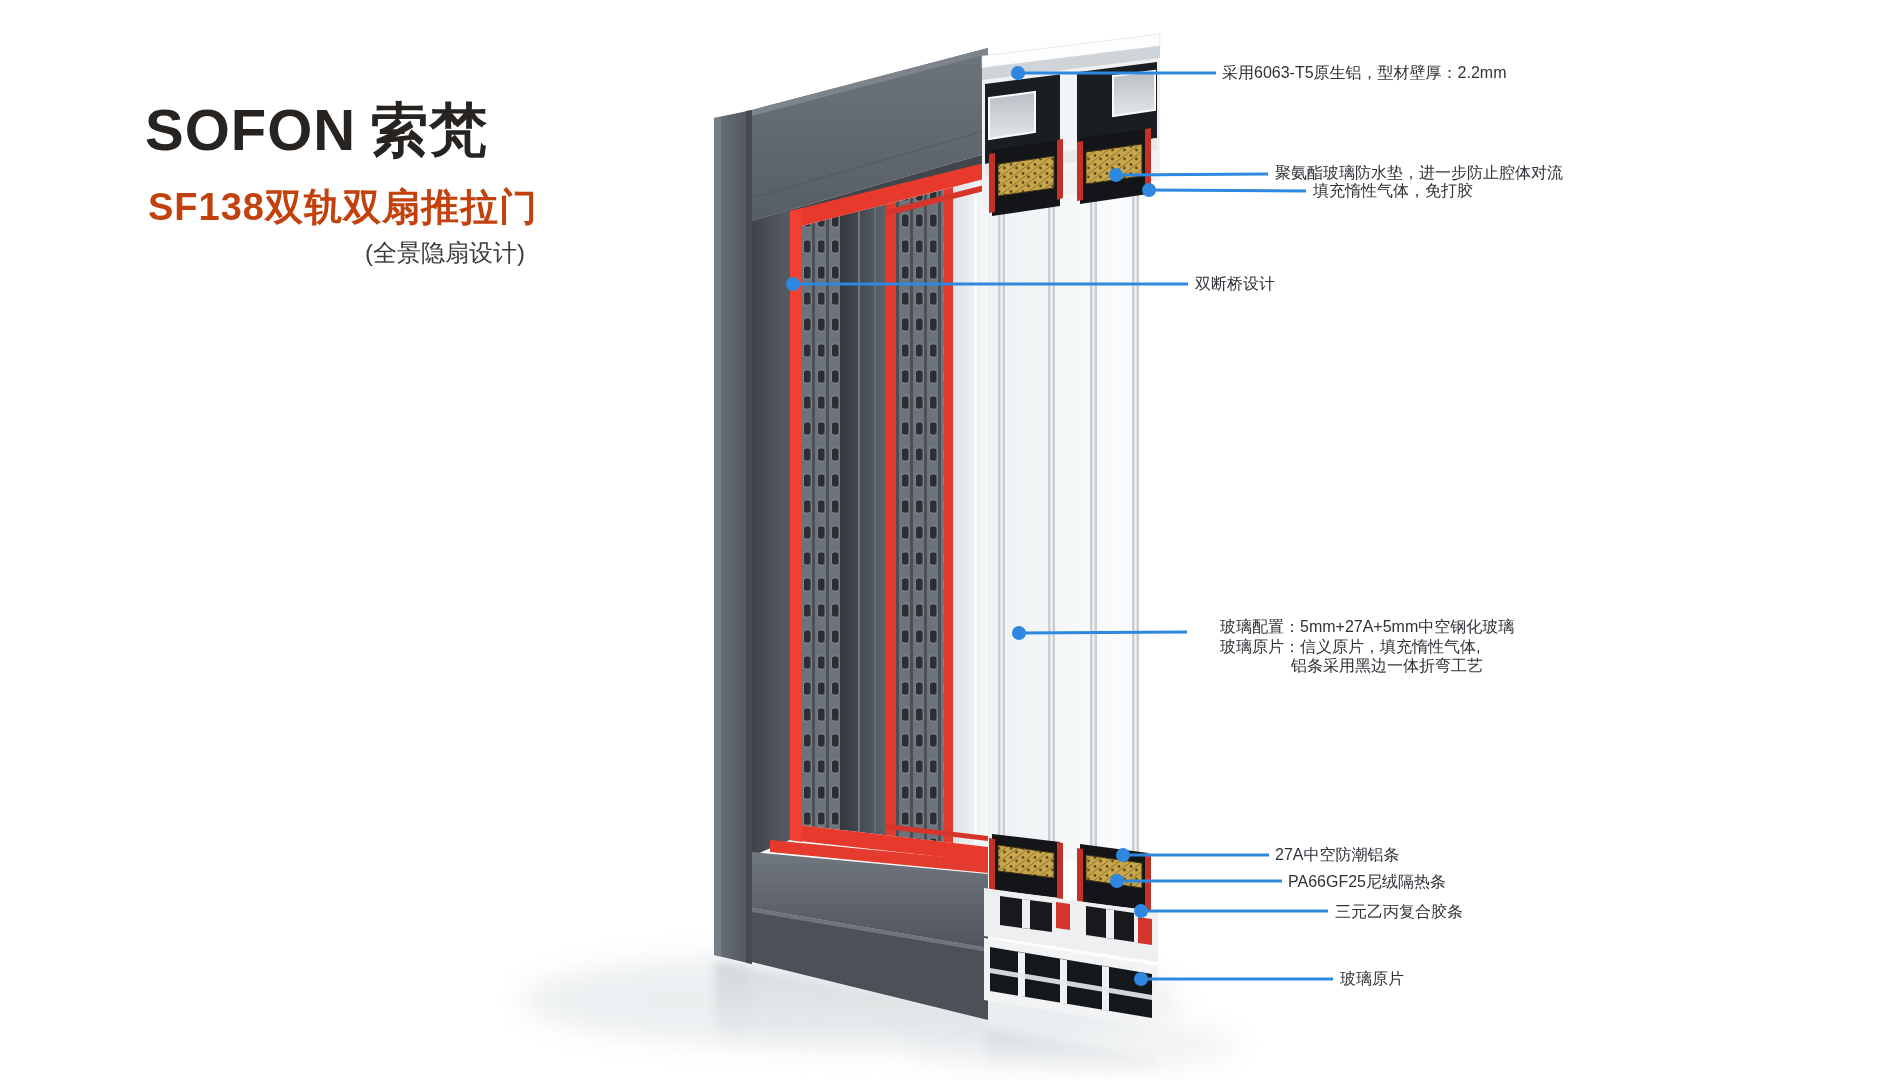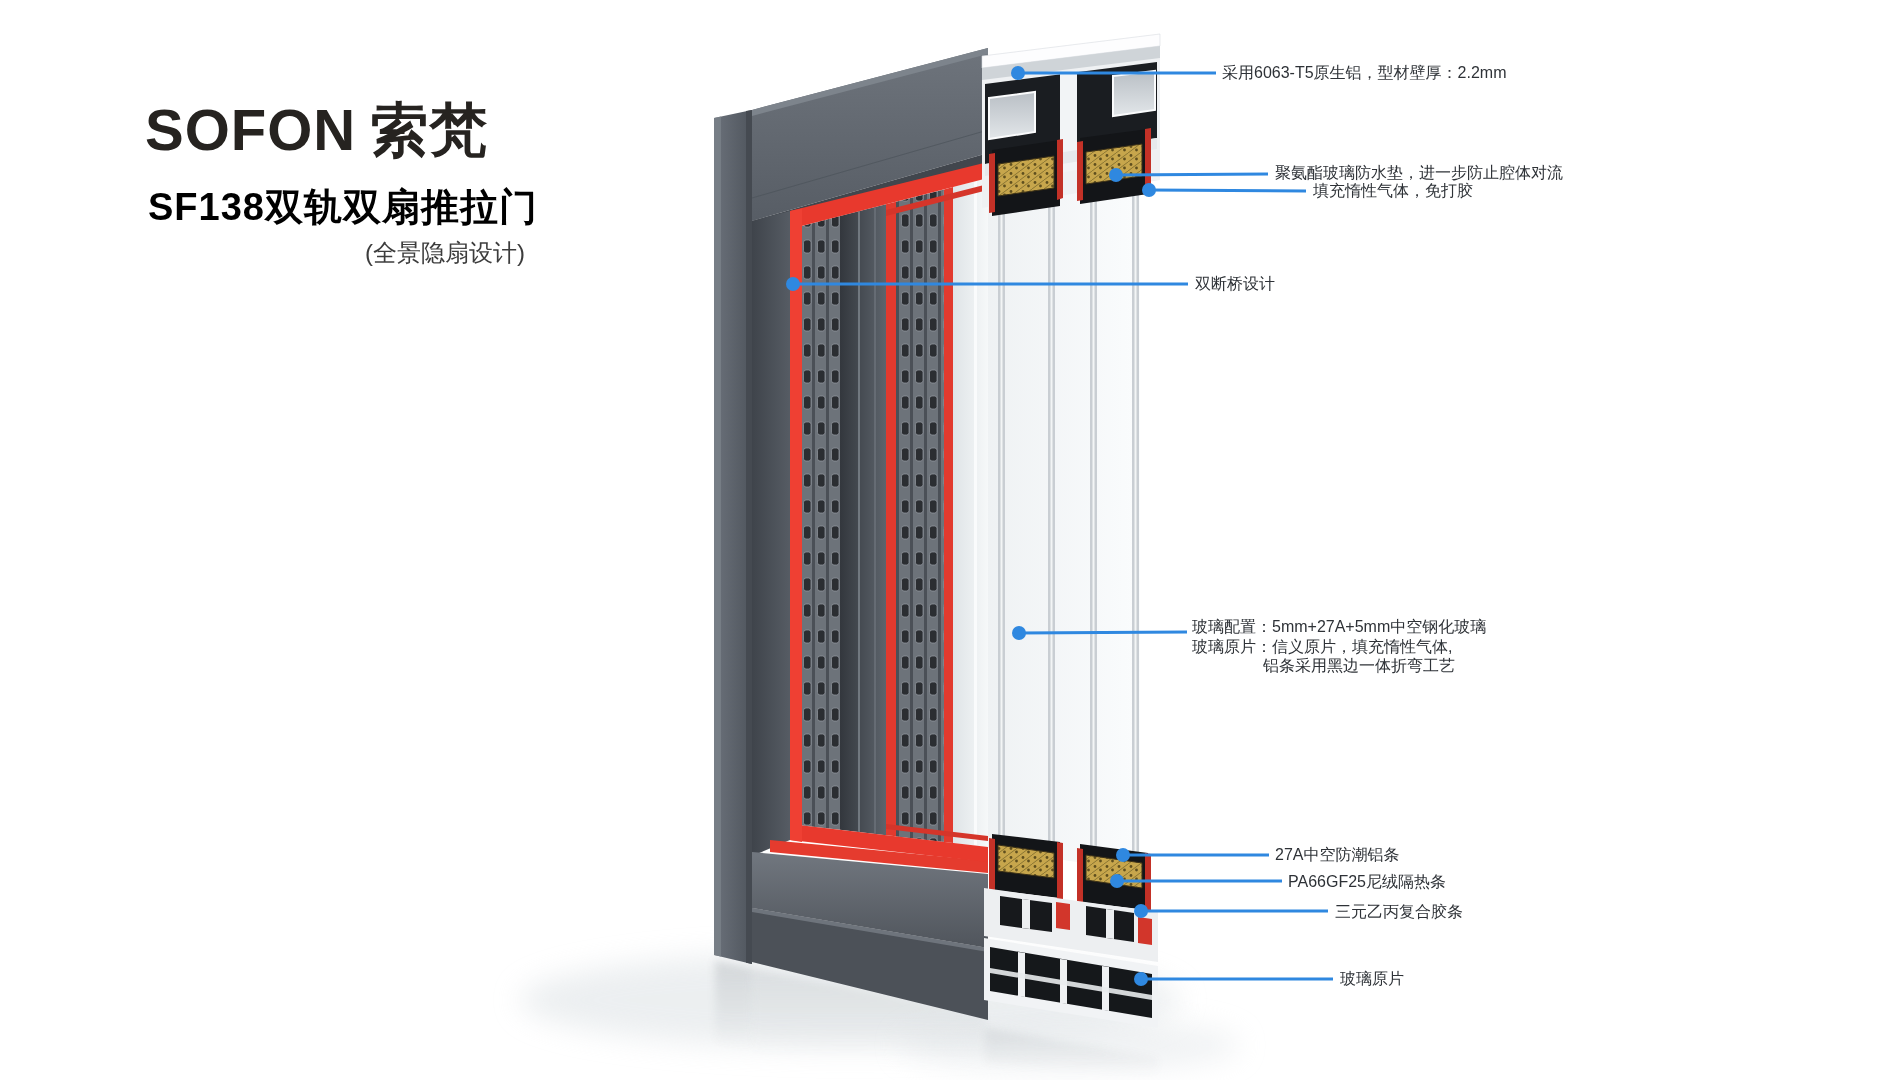--- a/index.html
+++ b/index.html
@@ -8,30 +8,30 @@
     font-family:"Liberation Sans","DejaVu Sans",sans-serif;
   }
   .stage svg{position:absolute;left:0;top:0;}
   .brand-logo{
     position:absolute;left:145px;top:76px;
     font-size:58px;font-weight:800;color:#262320;letter-spacing:1px;white-space:nowrap;margin-top:16px;
   }
   .brand-logo .cn{margin-left:14px;}
   .product-title{
     position:absolute;left:148px;top:182px;
-    font-size:38px;font-weight:700;color:#000000;letter-spacing:1px;white-space:nowrap;
+    font-size:38px;font-weight:700;color:#c2410c;letter-spacing:1px;white-space:nowrap;
   }
   .product-subtitle{
     position:absolute;left:365px;top:237px;
     font-size:24px;font-weight:500;color:#3c3c3c;white-space:nowrap;
   }
   .co{
     position:absolute;font-size:16px;color:#2e3237;white-space:nowrap;line-height:20px;
   }
-  .co-block{position:absolute;font-size:16px;color:#2e3237;white-space:nowrap;line-height:19.5px;}
+  .co-block{position:absolute;font-size:16px;color:#2e3237;white-space:nowrap;line-height:19.5px;margin-left:28px;}
   .co-block .indent{padding-left:71px;}
 </style>
 </head>
 <body>
 
 <div class="stage">
 
   <svg width="1890" height="1080" viewBox="0 0 1890 1080">
     <defs>
       <linearGradient id="jambG" x1="0" y1="0" x2="1" y2="0">

